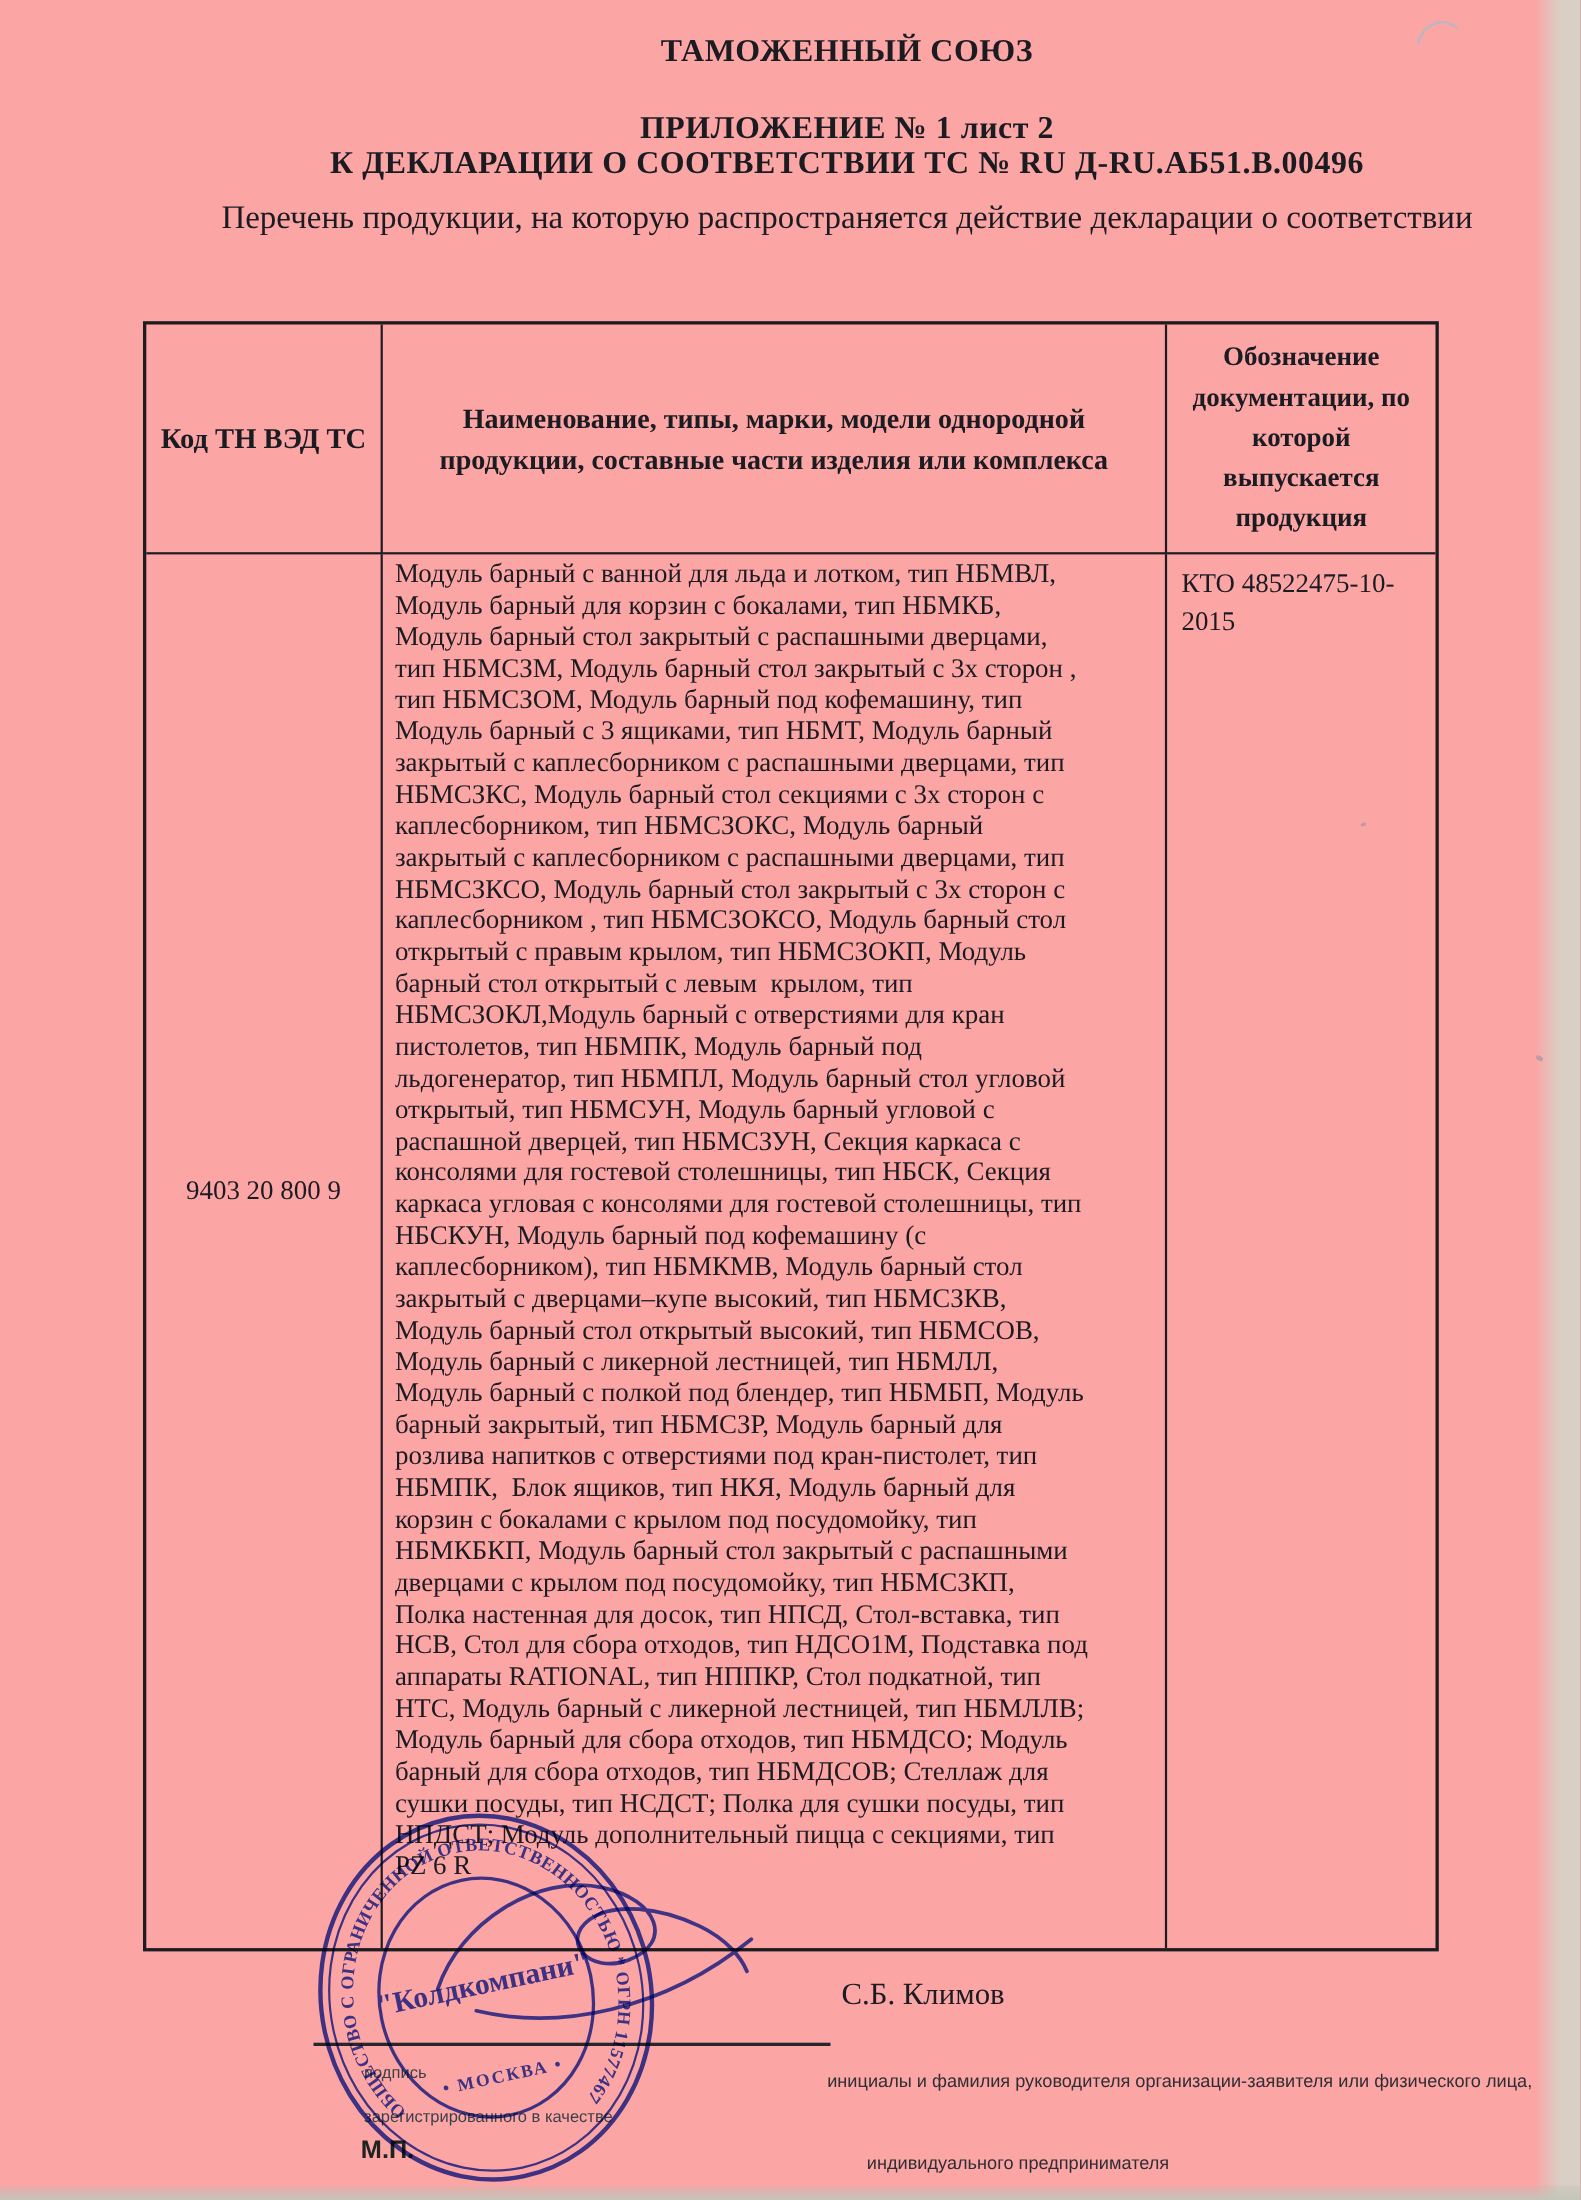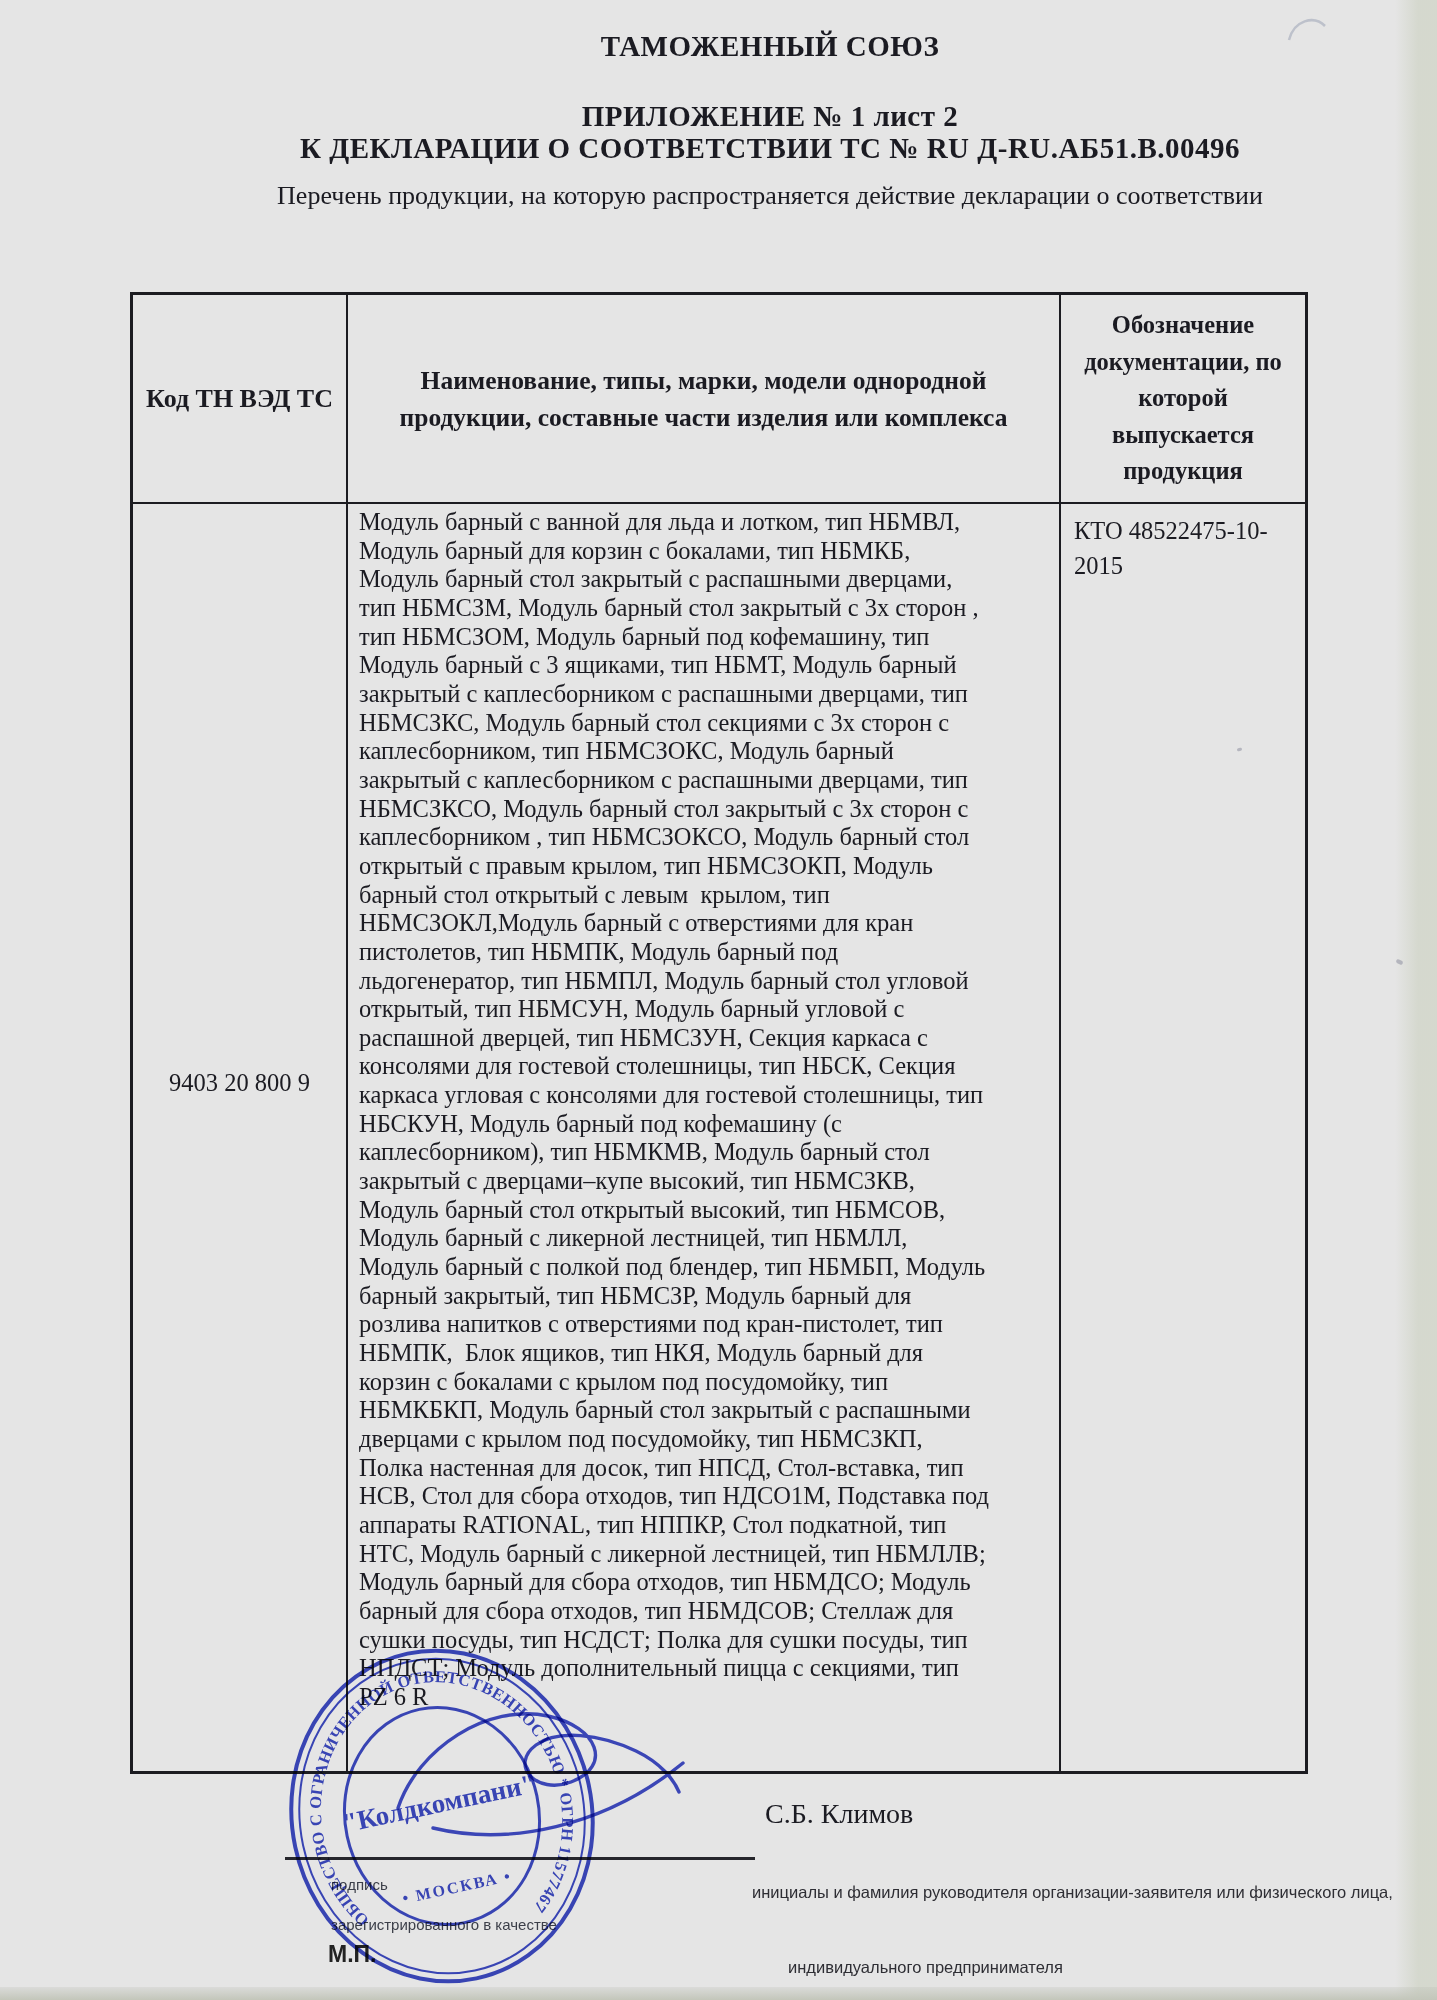--- a/index.html
+++ b/index.html
@@ -1,25 +1,25 @@
 <!DOCTYPE html>
 <html lang="ru"><head>
 <meta charset="utf-8">
 <style>
   html,body{margin:0;padding:0;background:#9b9ba3;}
   .page{
     position:relative; width:1437px; height:2000px; margin:0 auto;
-    background:#e5e5e5; overflow:hidden;
+    background:#fca5a5; overflow:hidden;
     font-family:"Liberation Serif", serif; color:#1b1b22;
   }
   
   .headings{position:absolute; left:103px; width:1334px; top:0; text-align:center;}
   .title{font-weight:bold; font-size:29px; letter-spacing:.5px; position:absolute; left:0; width:100%;}
   .t1{top:30px;} .t2{top:84px;margin-top:16px;} .t3{top:132px;}
-  .subtitle{position:absolute; left:0; width:100%; top:181px; font-size:26px;}
+  .subtitle{position:absolute; left:0; width:100%; top:181px; font-size:30px;}
   
   .doc-table{
     position:absolute; left:130px; top:292px; width:1178px; height:1482px;
     display:grid; grid-template-columns:215px 713px 1fr; grid-template-rows:209px 1fr;
     border:3px solid #1c1c21; box-sizing:border-box;
   }
   .cell{box-sizing:border-box; overflow:hidden;}
   .vline{border-right:2.5px solid #1c1c21;}
   .hline{border-bottom:2.5px solid #1c1c21;}
   .hcell{display:flex; align-items:center; justify-content:center; text-align:center; font-weight:bold;}

